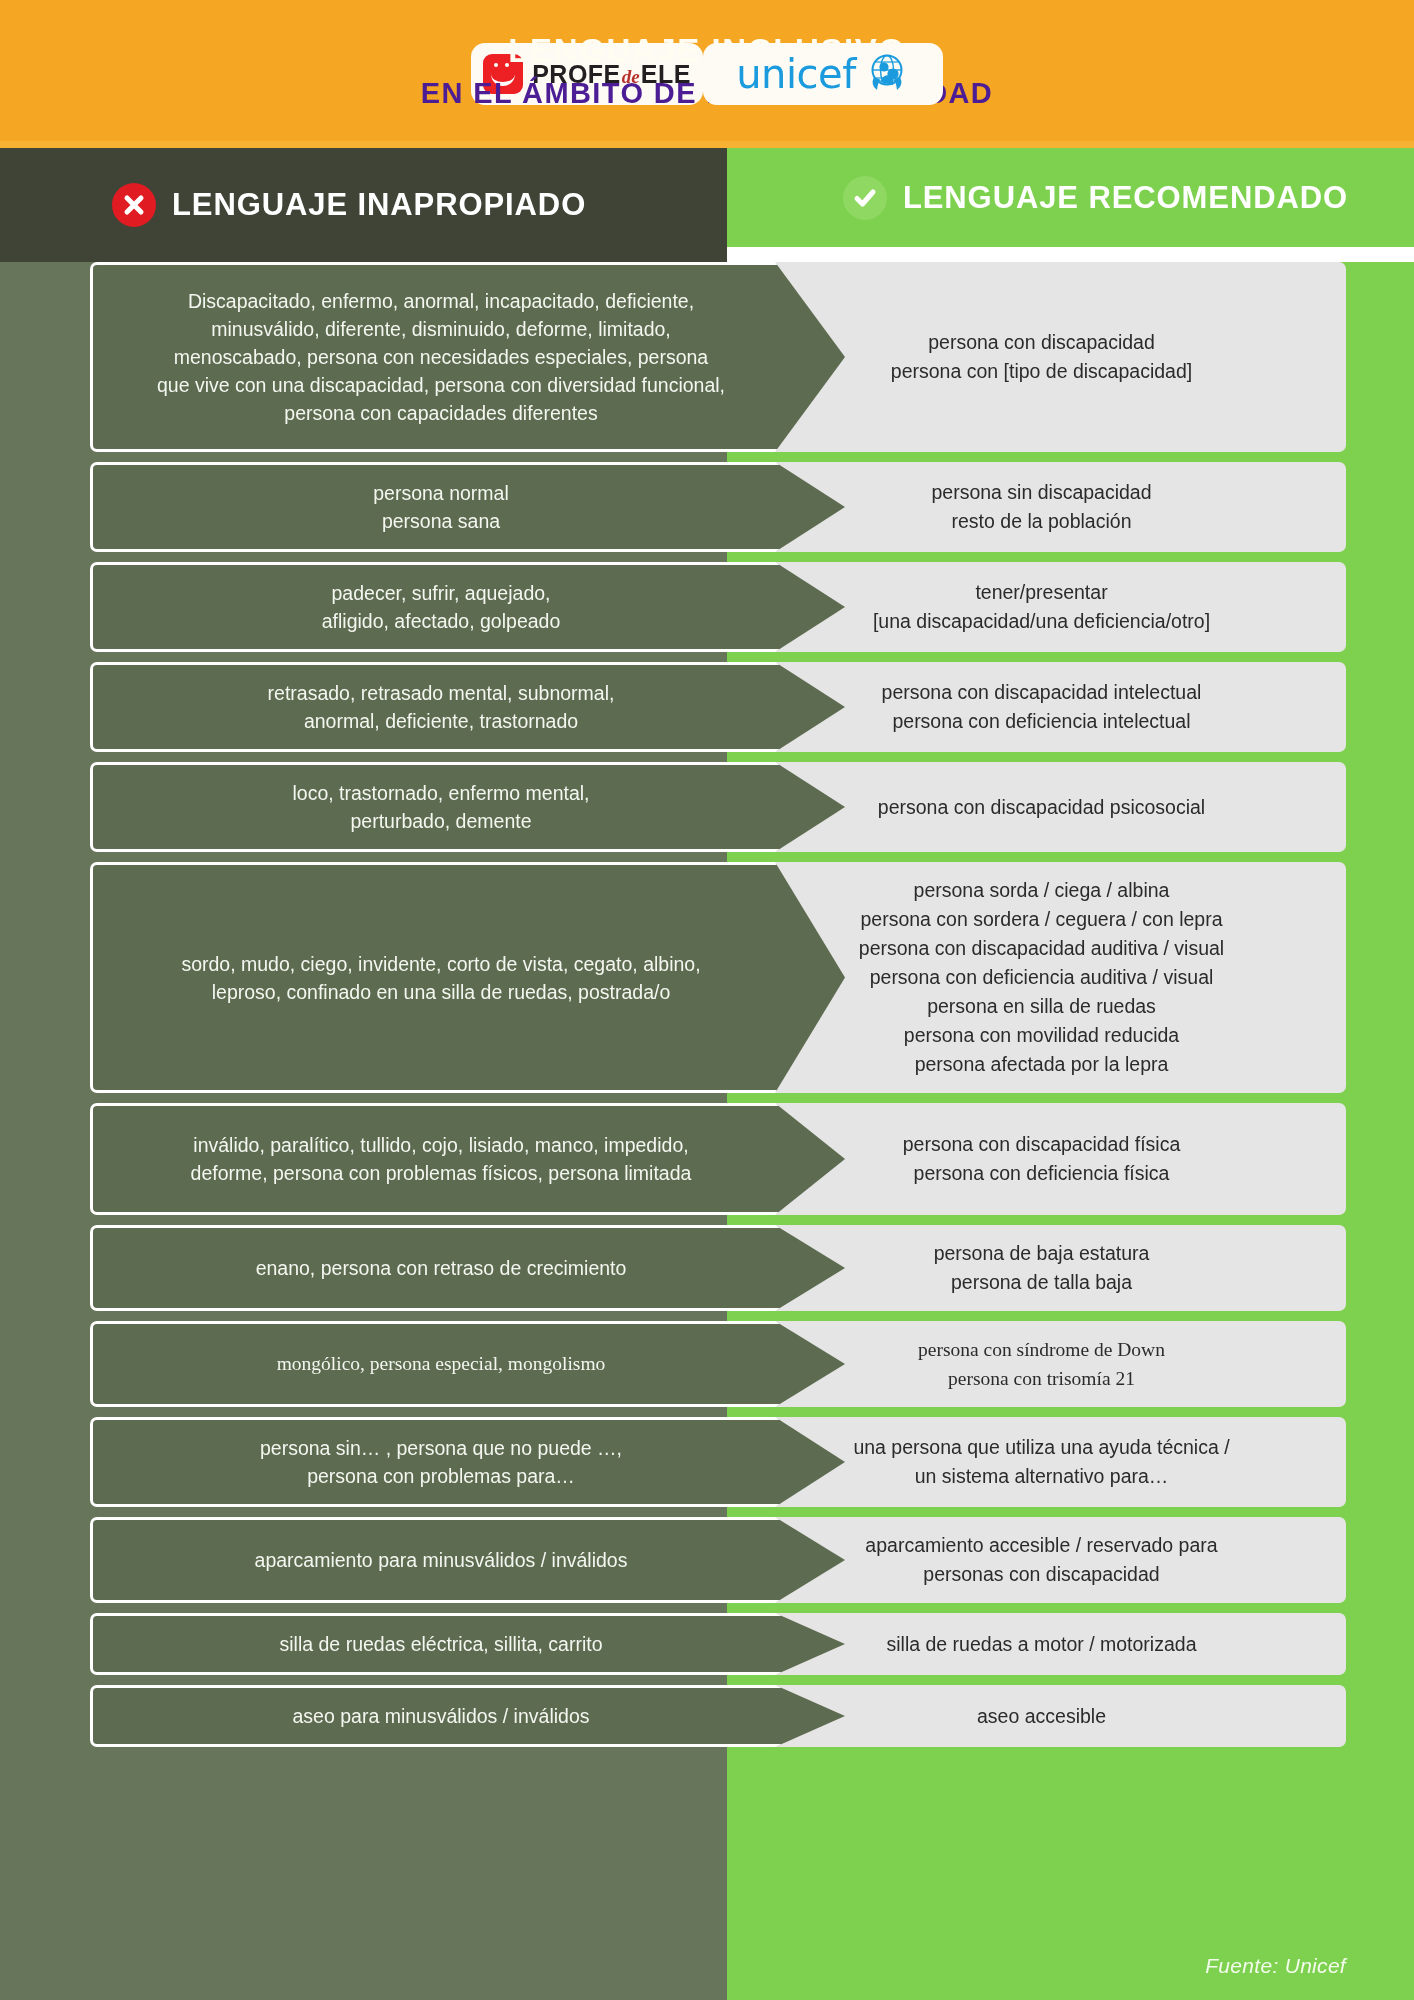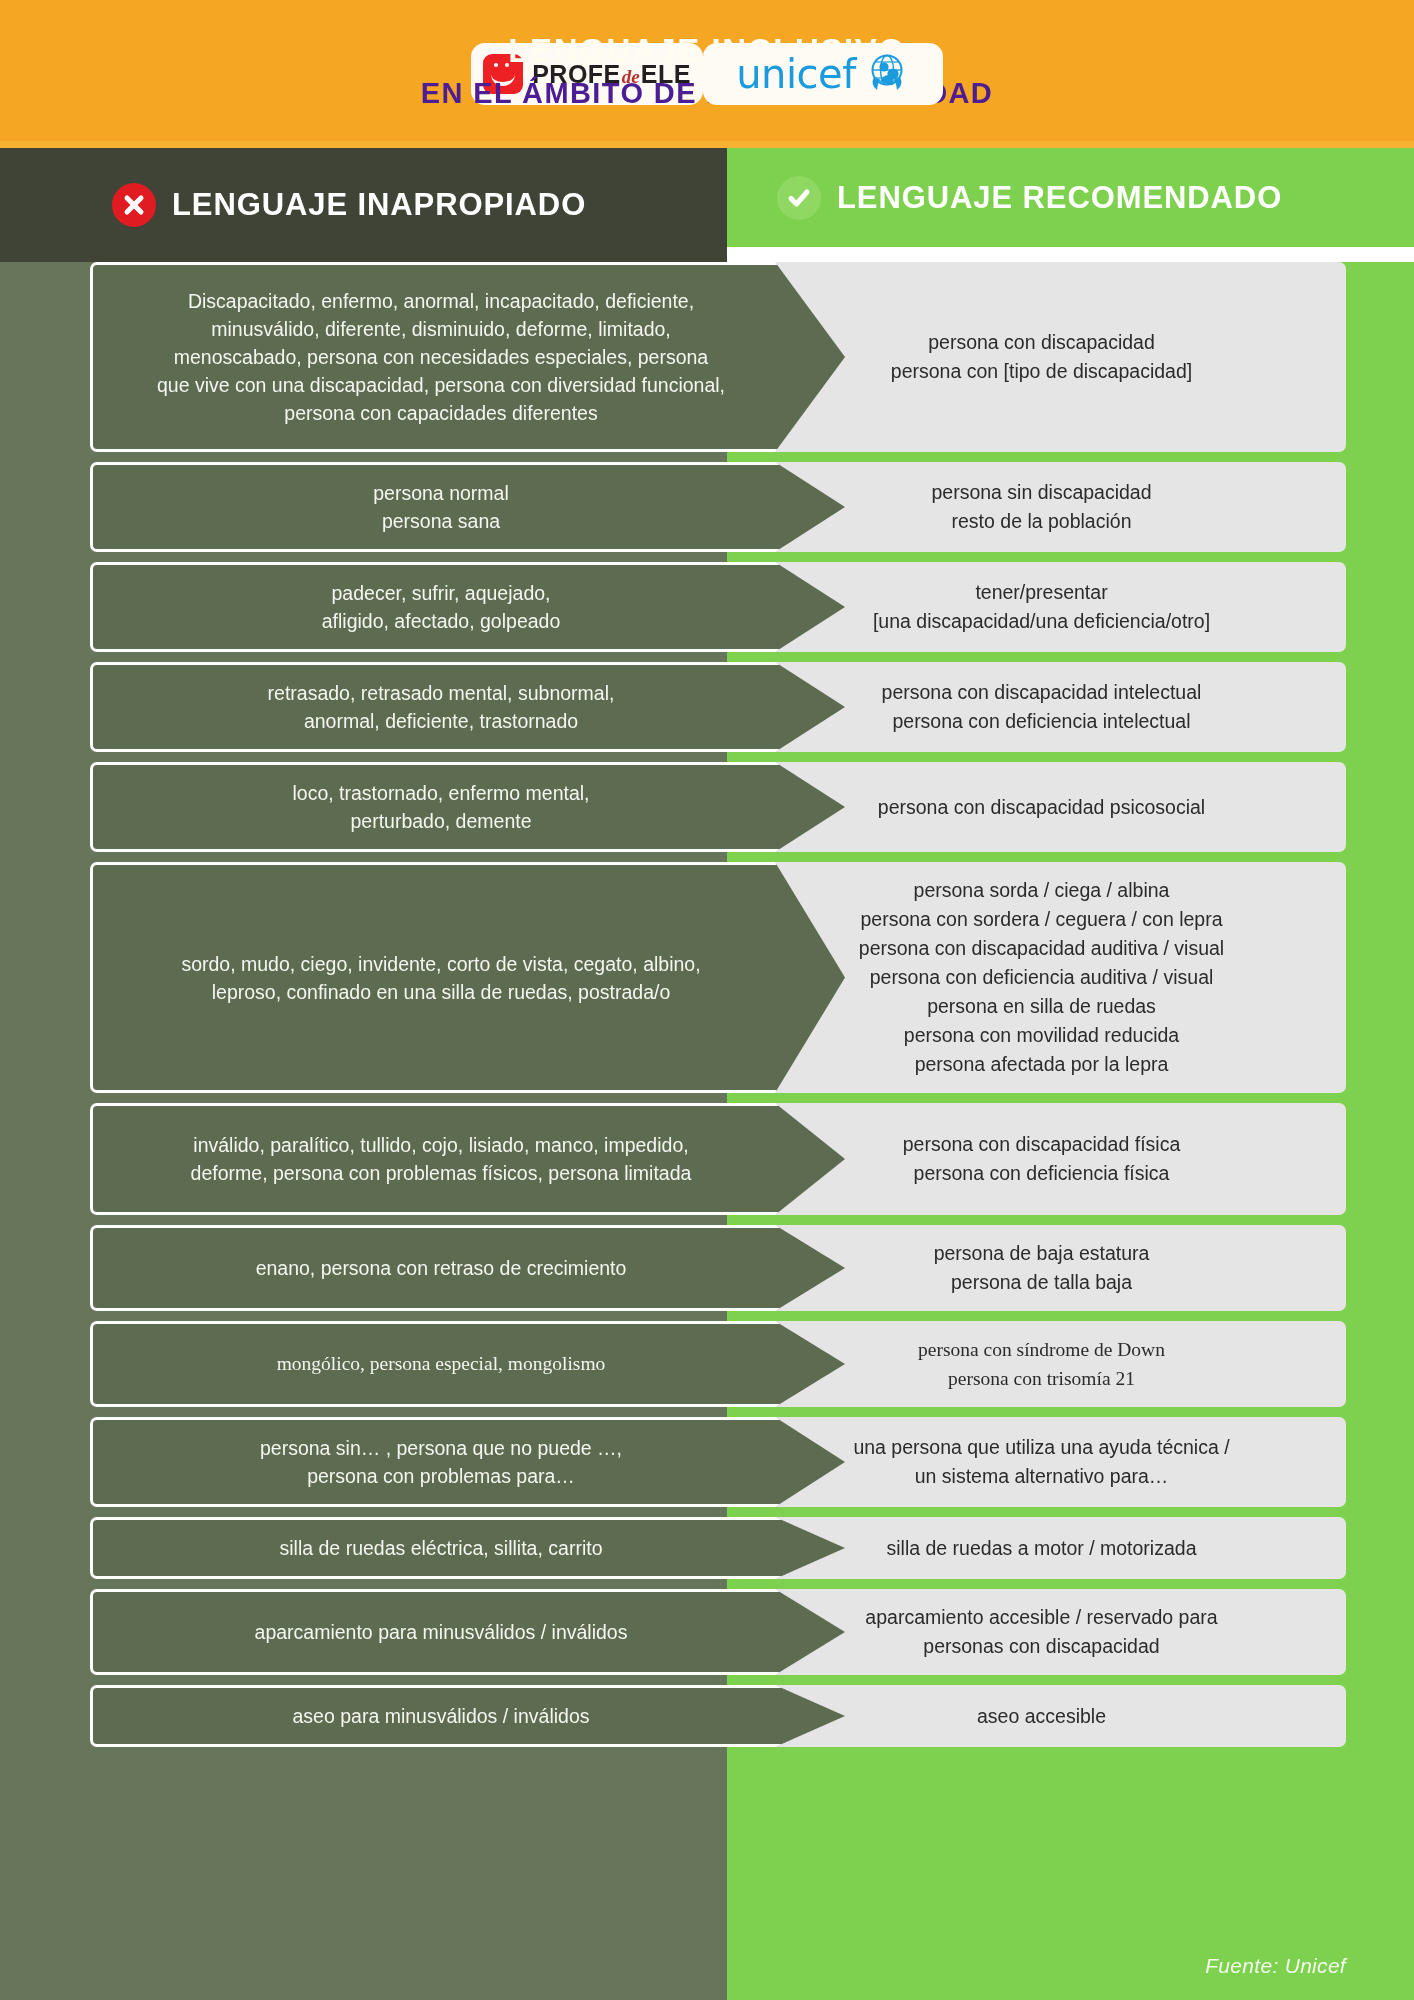--- a/index.html
+++ b/index.html
@@ -144,20 +144,21 @@
     display: flex;
     align-items: center;
   }
   #head-right {
     position: absolute;
     left: 727px; top: 0;
     width: 687px; height: 99px;
     background: #7ed14f;
     display: flex;
     align-items: center;
+    justify-content: center;
   }
   .head-inner { display: flex; align-items: center; gap: 16px; }
   #head-left .head-inner  { margin-left: 112px; }
   #head-right .head-inner { margin-left: 50px; }
 
   .head-label {
     color: #ffffff;
     font-size: 31px;
     font-weight: bold;
     letter-spacing: 0.9px;
@@ -406,36 +407,36 @@
         </div>
       </div>
       <div class="row" style="min-height: 72px;">
         <div class="cell-bad">
           <span class="txt">persona sin… , persona que no puede …,<br>persona con problemas para…</span>
         </div>
         <div class="cell-good">
           <span class="txt">una persona que utiliza una ayuda técnica /<br>un sistema alternativo para…</span>
         </div>
       </div>
+      <div class="row" style="min-height: 76px;">
+        <div class="cell-bad">
+          <span class="txt">aparcamiento para minusválidos / inválidos</span>
+        </div>
+        <div class="cell-good">
+          <span class="txt">aparcamiento accesible / reservado para<br>personas con discapacidad</span>
+        </div>
+      </div>
       <div class="row" style="min-height: 54px;">
         <div class="cell-bad">
           <span class="txt">silla de ruedas eléctrica, sillita, carrito</span>
         </div>
         <div class="cell-good">
           <span class="txt">silla de ruedas a motor / motorizada</span>
         </div>
       </div>
-      <div class="row" style="min-height: 76px;">
-        <div class="cell-bad">
-          <span class="txt">aparcamiento para minusválidos / inválidos</span>
-        </div>
-        <div class="cell-good">
-          <span class="txt">aparcamiento accesible / reservado para<br>personas con discapacidad</span>
-        </div>
-      </div>
       <div class="row" style="min-height: 54px; border-radius: 25px;">
         <div class="cell-bad">
           <span class="txt">aseo para minusválidos / inválidos</span>
         </div>
         <div class="cell-good">
           <span class="txt">aseo accesible</span>
         </div>
       </div>
     </div>
 

